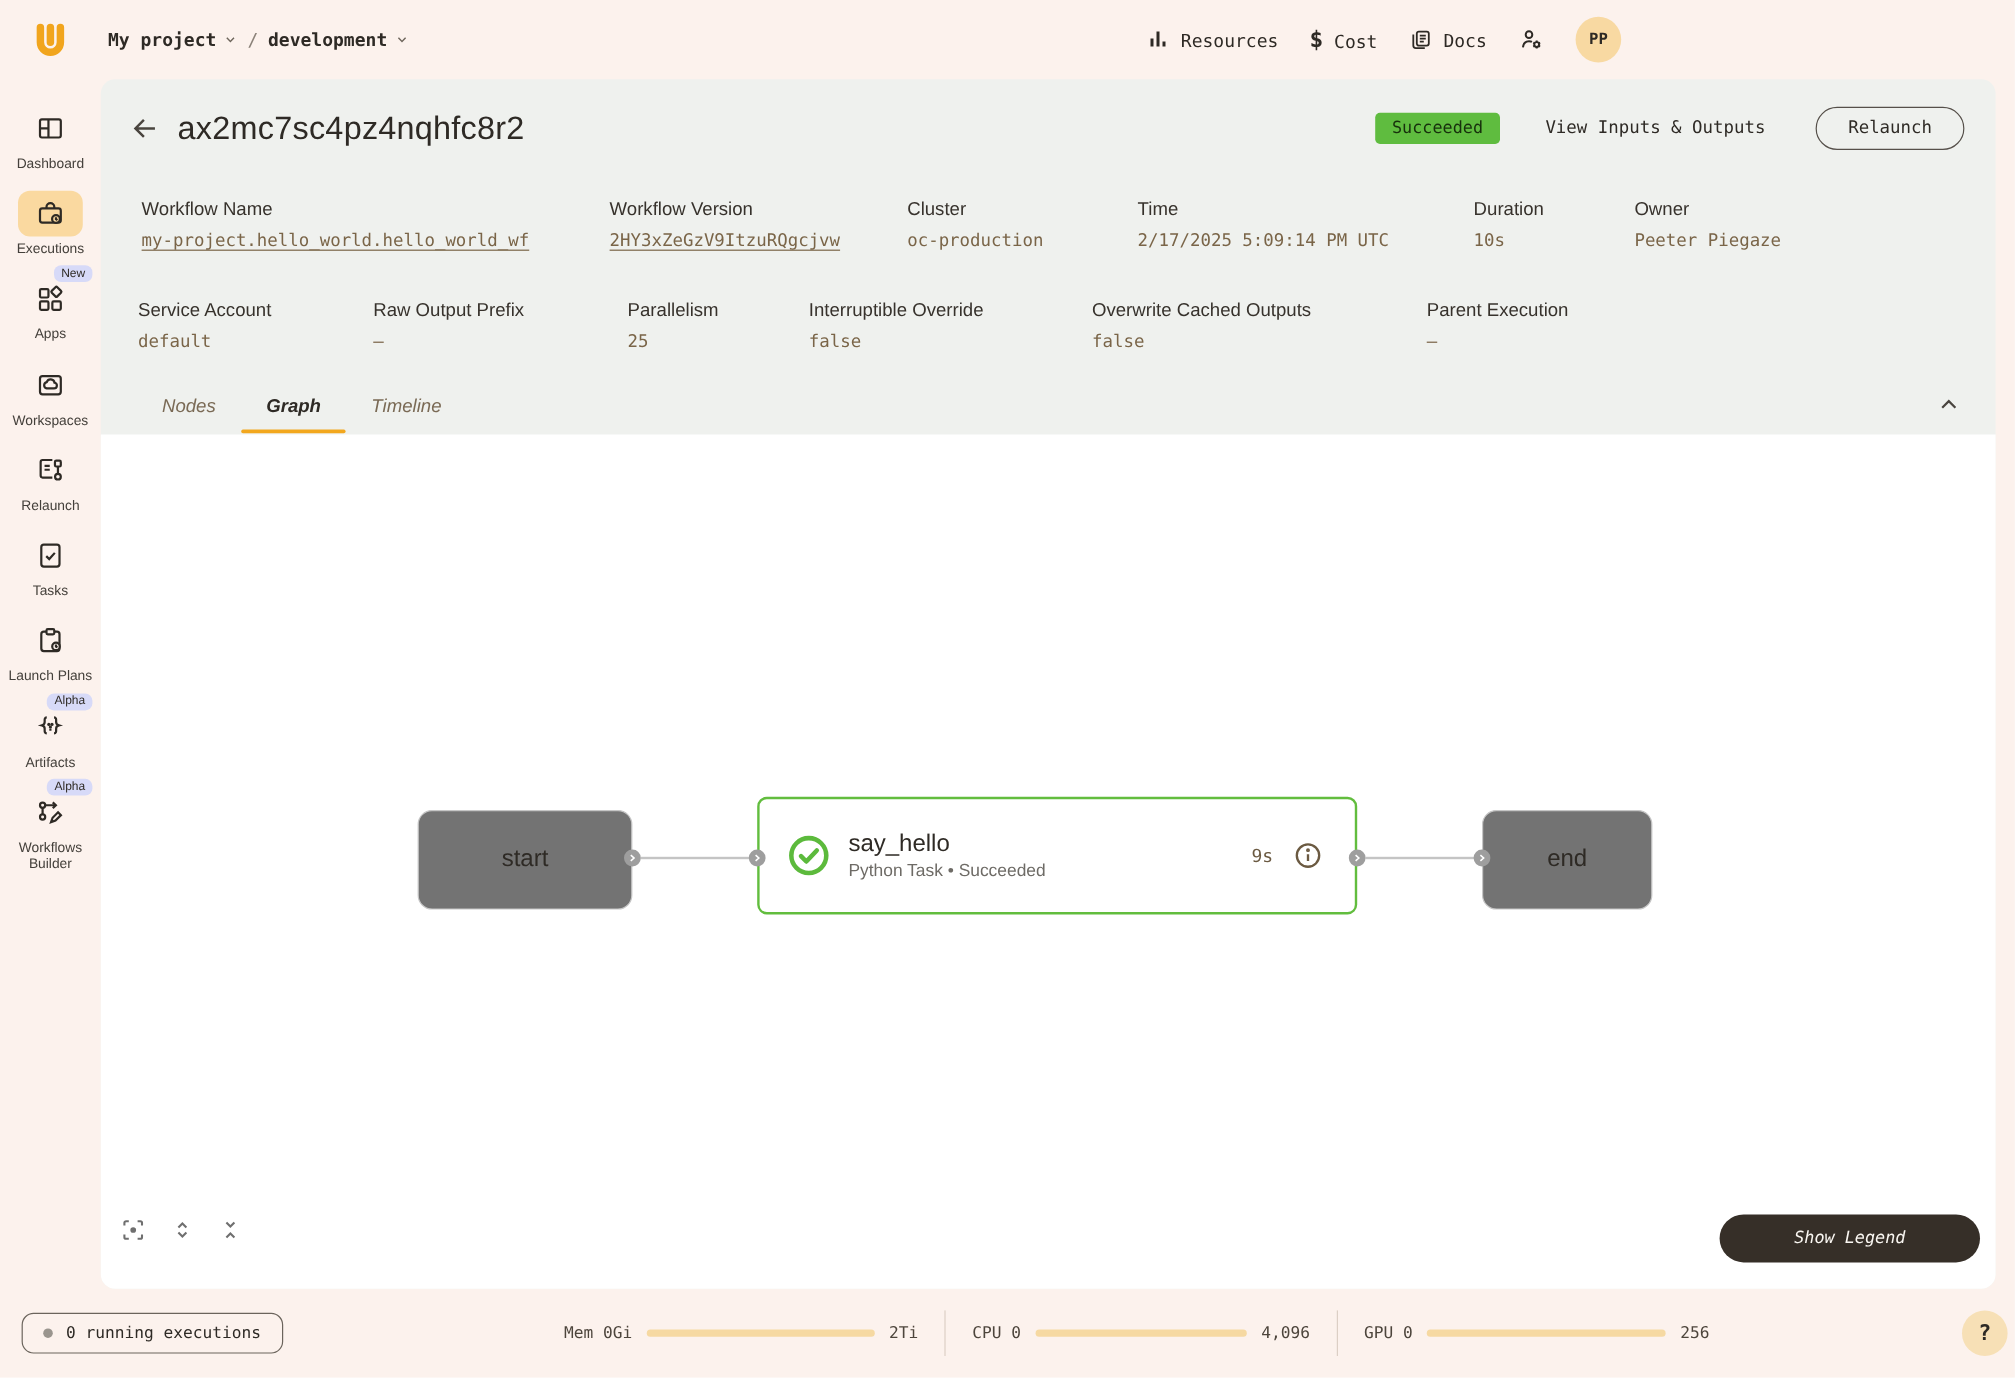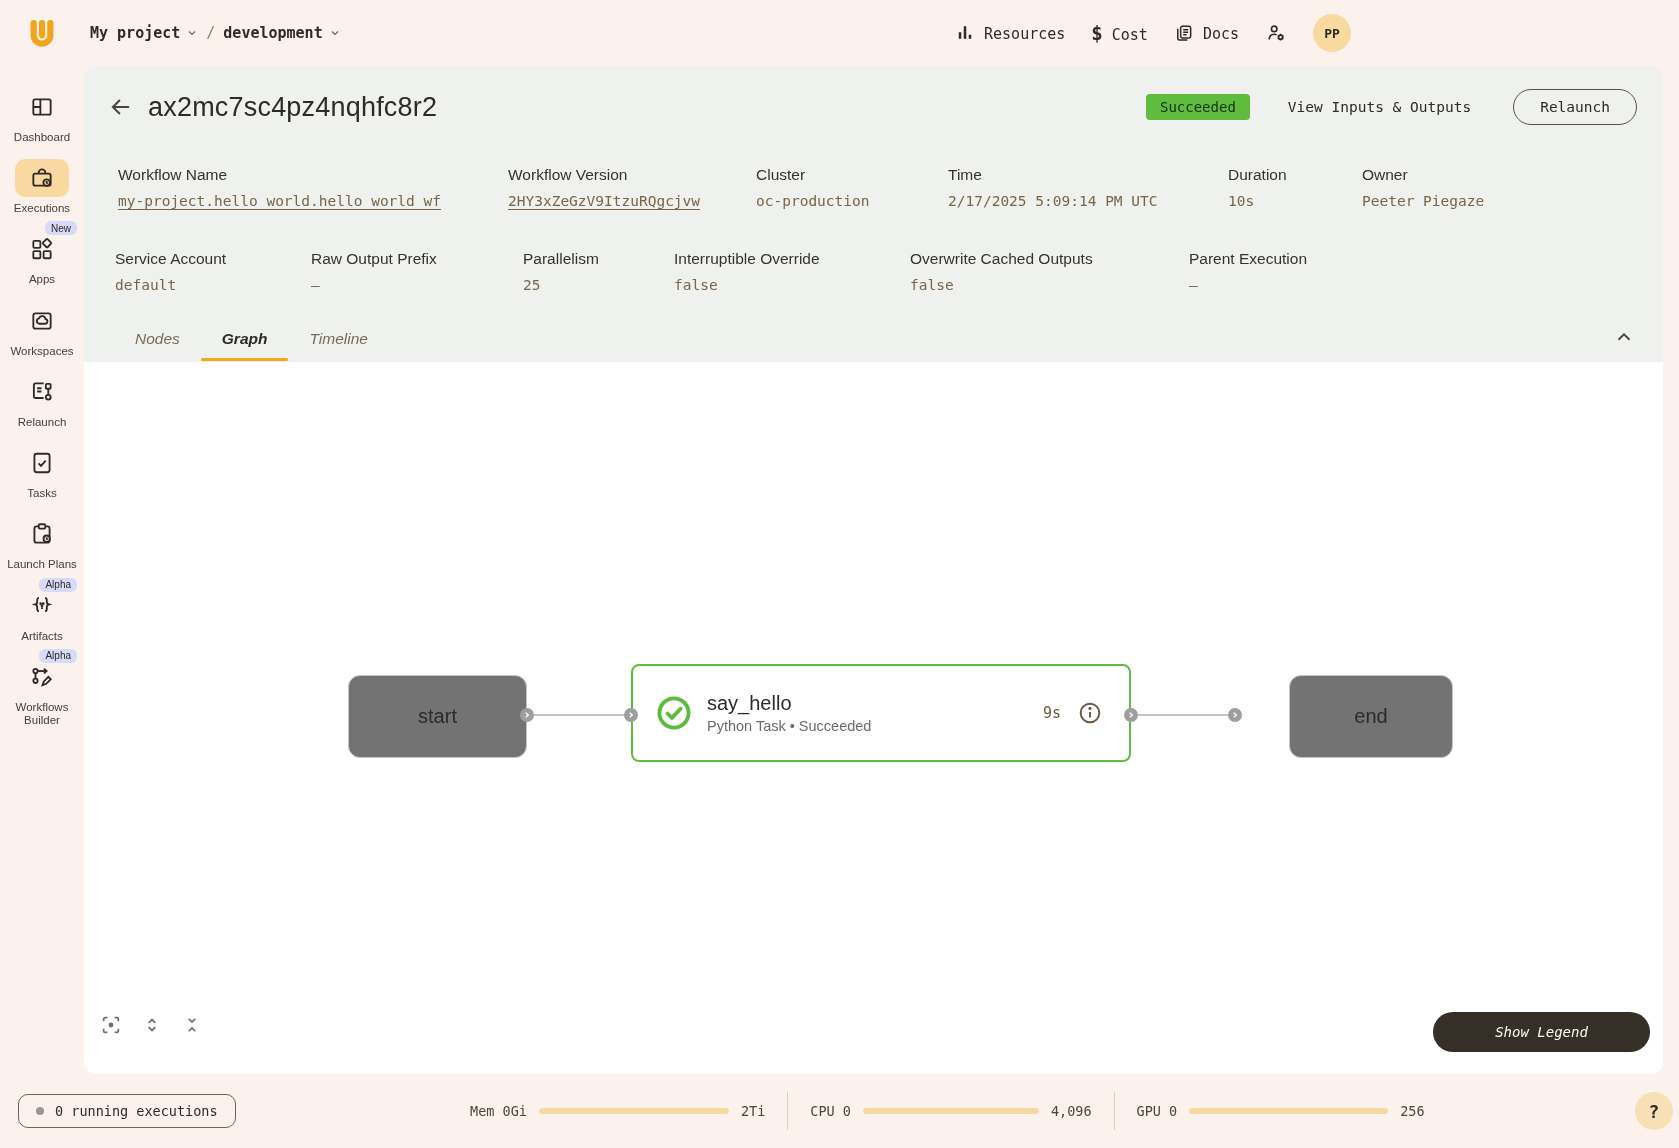--- a/index.html
+++ b/index.html
@@ -51,21 +51,21 @@
   .tabs-row { position:absolute; left:30px; right:24px; top:252px; height:42px; display:flex; align-items:flex-end;font-style:italic; }
   .tab { position:relative; height:42px; display:flex; align-items:center; padding:0 21px; font-size:15.5px; color:#7A6A55; cursor:pointer; }
   .tab.active { color:#2E2A25; font-weight:700; }
   .tab.active::after { content:""; position:absolute; left:0; right:0; bottom:-1px; height:3px; background:#F2A71E; border-radius:2px; }
   .tabs-collapse { position:absolute; right:28px; top:260px; color:#4A453F; cursor:pointer; }
 
   
   .canvas { position:absolute; left:0; right:0; top:296px; bottom:0; background:#FFFFFF; border-radius:0 0 12px 12px; }
   .gnode { position:absolute; background:#737373; border:1.5px solid #C6C6C6; border-radius:12px; display:flex; align-items:center; justify-content:center; font-size:20px; color:#2E2A25; cursor:pointer; }
   .gnode.start { left:264px; top:313px; width:179px; height:83px; }
-  .gnode.end   { left:1205px; top:313px; width:164px; height:83px; }
+  .gnode.end   { left:1151px; top:313px; width:142px; height:83px; }
   .tasknode { position:absolute; left:547px; top:302px; width:500px; height:98px; background:#fff; border:2px solid #62BD3E; border-radius:8px;
     display:flex; align-items:center; padding:0 26px 0 22px; cursor:pointer; }
   .task-text { margin-left:14px; }
   .task-title { font-size:20px; color:#2E2A25; }
   .task-sub { margin-top:3px; font-size:14.5px; color:#6E6B66; }
   .task-duration { margin-left:auto; font-family:"DejaVu Sans Mono", monospace; font-size:15px; color:#6B5A42; }
   .task-info { margin-left:16px; color:#6B5A42; cursor:pointer; display:flex; }
   .edge-line { position:absolute; top:352px; height:2px; background:#C4C4C4; }
   .edge-dot { position:absolute; top:346px; width:14px; height:14px; border-radius:50%; background:#9E9E9E; display:flex; align-items:center; justify-content:center; }
 

